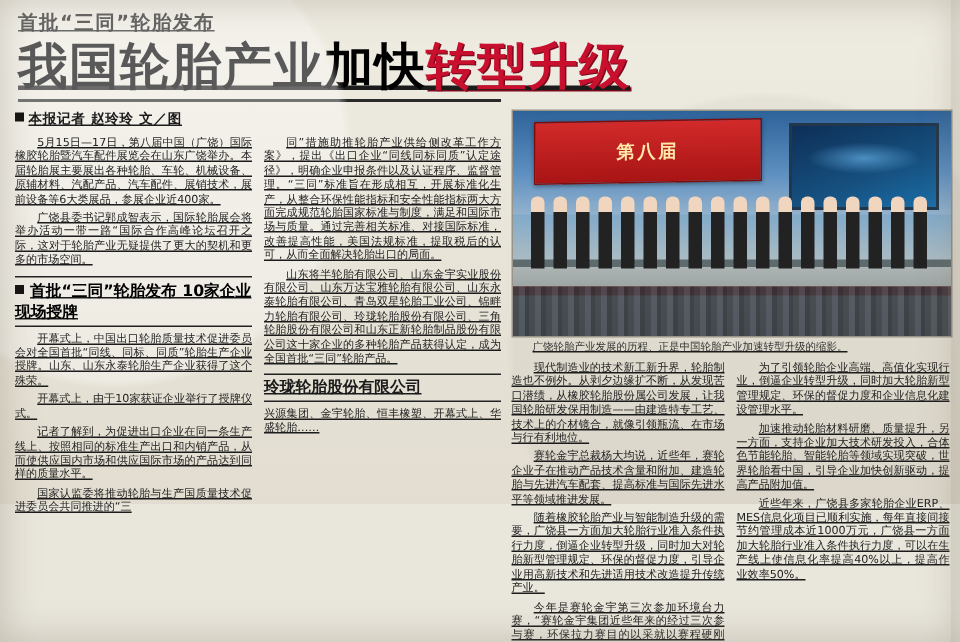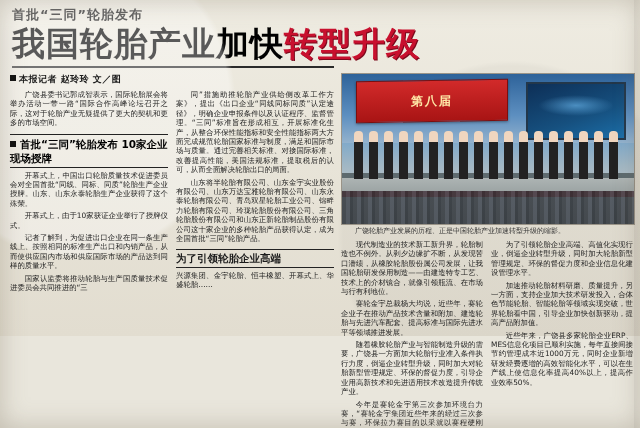--- a/index.html
+++ b/index.html
@@ -7,20 +7,21 @@
     width:640px;height:428px;overflow:hidden;
     background:#e9e6dc;
     font-family:"DejaVu Sans","Liberation Sans",sans-serif;
     color:#1b1b1b;
   }
   .page{
     position:relative;width:640px;height:336px;
     background:linear-gradient(180deg,#efece2 0%,#e7e3d7 55%,#e2ddd0 100%);
     box-sizing:border-box;
     padding:6px 8px 4px 10px;
+    text-decoration:underline;
   }
   
   .page:before{
     content:"";position:absolute;inset:0;
     background:
       radial-gradient(circle at 12% 30%, rgba(255,255,255,.35) 0 25%, transparent 26%),
       radial-gradient(circle at 80% 70%, rgba(0,0,0,.03) 0 30%, transparent 31%);
     pointer-events:none;
   }
   .kicker{
@@ -157,38 +158,39 @@
 
   <div class="content">
 
     <div class="left-col">
       <div class="byline">
         <span class="sq"></span><span>本报记者 赵玲玲 文／图</span>
       </div>
 
       <div class="cols2">
         <div class="col">
+          <p>5月15日—17日，第八届中国（广饶）国际橡胶轮胎暨汽车配件展览会在山东广饶举办。本届轮胎展主要展出各种轮胎、车轮、机械设备、原辅材料、汽配产品、汽车配件、展销技术，展前设备等6大类展品，参展企业近400家。</p>
           <p>广饶县委书记郭成智表示，国际轮胎展会将举办活动一带一路“国际合作高峰论坛召开之际，这对于轮胎产业无疑提供了更大的契机和更多的市场空间。</p>
 
           <div class="subhead">
             <span class="sq"></span><span>首批“三同”轮胎发布 10家企业现场授牌</span>
           </div>
 
           <p>开幕式上，中国出口轮胎质量技术促进委员会对全国首批“同线、同标、同质”轮胎生产企业授牌。山东、山东永泰轮胎生产企业获得了这个殊荣。</p>
           <p>开幕式上，由于10家获证企业举行了授牌仪式。</p>
           <p>记者了解到，为促进出口企业在同一条生产线上、按照相同的标准生产出口和内销产品，从而使供应国内市场和供应国际市场的产品达到同样的质量水平。</p>
           <p>国家认监委将推动轮胎与生产国质量技术促进委员会共同推进的“三</p>
         </div>
 
         <div class="col">
           <p>同”措施助推轮胎产业供给侧改革工作方案》，提出《出口企业“同线同标同质”认定途径》，明确企业申报条件以及认证程序、监督管理。“三同”标准旨在形成相互，开展标准化生产，从整合环保性能指标和安全性能指标两大方面完成规范轮胎国家标准与制度，满足和国际市场与质量。通过完善相关标准、对接国际标准，改善提高性能，美国法规标准，提取税后的认可，从而全面解决轮胎出口的局面。</p>
           <p>山东将半轮胎有限公司、山东金宇实业股份有限公司、山东万达宝雅轮胎有限公司、山东永泰轮胎有限公司、青岛双星轮胎工业公司、锦畔力轮胎有限公司、玲珑轮胎股份有限公司、三角轮胎股份有限公司和山东正新轮胎制品股份有限公司这十家企业的多种轮胎产品获得认定，成为全国首批“三同”轮胎产品。</p>
 
           <div class="subhead-2">
-            <span class="sq"></span><span>为了引领轮胎企业高端</span>
+            <span class="sq"></span><span>玲珑轮胎股份有限公司</span>
           </div>
 
           <p class="no-indent">兴源集团、金宇轮胎、恒丰橡塑、开幕式上、华盛轮胎……</p>
         </div>
       </div>
     </div>
 
     <div class="right-col">
 
       <div class="photo">
@@ -228,21 +230,21 @@
         <div class="rcol">
           <p>现代制造业的技术新工新升界，轮胎制造也不例外。从剥夕边缘扩不断，从发现苦口潜绩，从橡胶轮胎股份属公司发展，让我国轮胎研发保用制造——由建造特专工艺、技术上的介材镜合，就像引领瓶流、在市场与行有利地位。</p>
           <p>赛轮金宇总裁杨大均说，近些年，赛轮企业子在推动产品技术含量和附加、建造轮胎与先进汽车配套、提高标准与国际先进水平等领域推进发展。</p>
           <p>随着橡胶轮胎产业与智能制造升级的需要，广饶县一方面加大轮胎行业准入条件执行力度，倒逼企业转型升级，同时加大对轮胎新型管理规定、环保的督促力度，引导企业用高新技术和先进适用技术改造提升传统产业。</p>
           <p>今年是赛轮金宇第三次参加环境台力赛，“赛轮金宇集团近些年来的经过三次参与赛，环保拉力赛目的以采就以赛程硬刚长，新起路与管企，赛轮集团在探索中进步。</p>
 
         </div>
         <div class="rcol">
           <p>为了引领轮胎企业高端、高值化实现行业，倒逼企业转型升级，同时加大轮胎新型管理规定、环保的督促力度和企业信息化建设管理水平。</p>
           <p>加速推动轮胎材料研磨、质量提升，另一方面，支持企业加大技术研发投入，合体色节能轮胎、智能轮胎等领域实现突破，世界轮胎看中国，引导企业加快创新驱动，提高产品附加值。</p>
-          <p>近些年来，广饶县多家轮胎企业ERP、MES信息化项目已顺利实施，每年直接间接节约管理成本近1000万元，同时企业新增研发经费逐增的高效智能化水平，可以在生产线上使信息化率提高40%以上，提高作业效率50%。</p>
+          <p>近些年来，广饶县多家轮胎企业ERP、MES信息化项目已顺利实施，每年直接间接节约管理成本近1000万元，广饶县一方面加大轮胎行业准入条件执行力度，可以在生产线上使信息化率提高40%以上，提高作业效率50%。</p>
         </div>
       </div>
 
     </div>
   </div>
 
   <div class="tearline"></div>
   <div class="edge-shadow"></div>
 </div>
 

